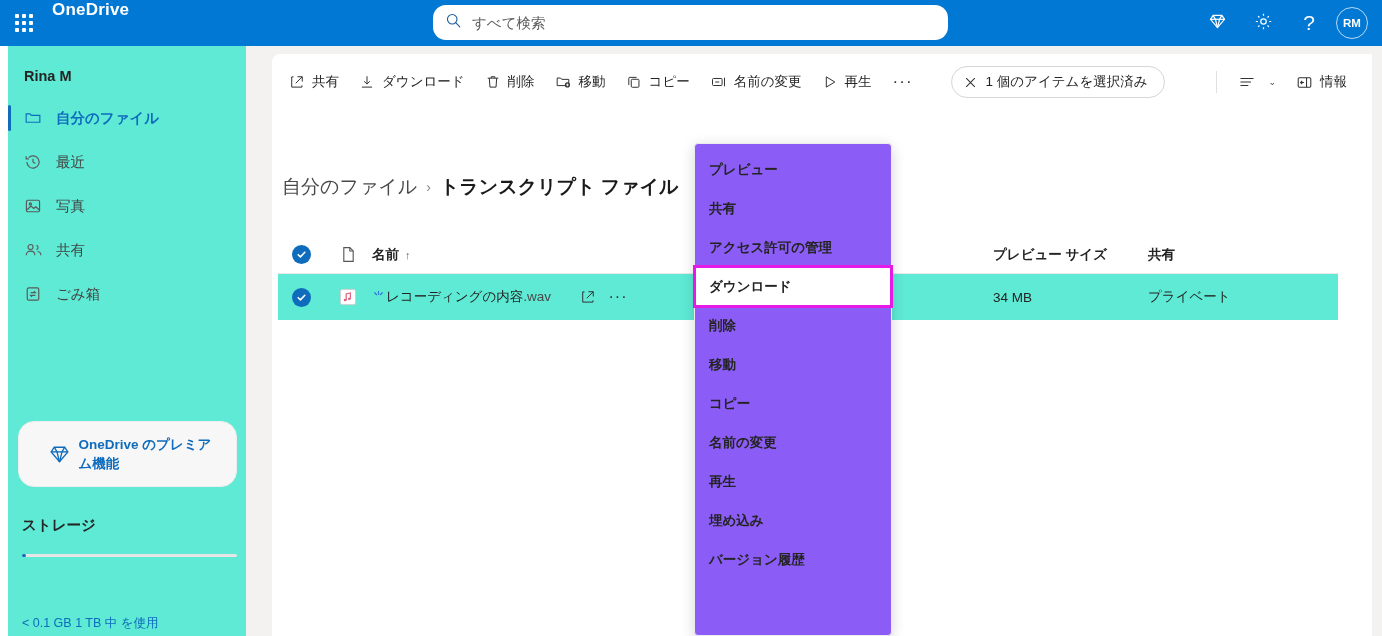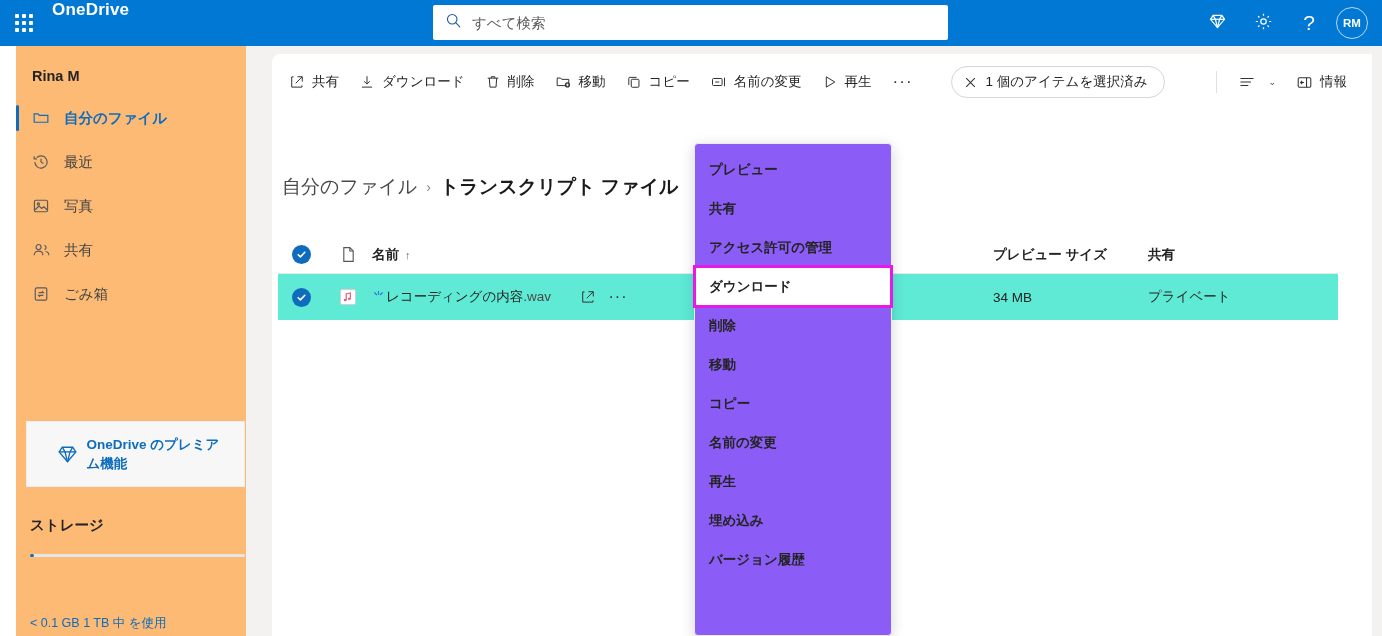--- a/index.html
+++ b/index.html
@@ -14,58 +14,58 @@
   .topbar {
     position: absolute; left: 0; top: 0; width: 1382px; height: 46px;
     background: #0078d4; display: flex; 
   }
   .waffle { width: 48px; height: 46px; display: flex; align-items: center; justify-content: center; cursor: pointer; }
   .waffle-grid { display: grid; grid-template-columns: repeat(3, 4px); grid-template-rows: repeat(3, 4px); gap: 3px; }
   .waffle-grid i { display: block; width: 4px; height: 4px; background: #fff; border-radius: 1px; }
   .brand { color: #fff; font-size: 17px; font-weight: bold; letter-spacing: .2px; margin-left: 4px; }
   .searchwrap {
     position: absolute; left: 433px; top: 5px; width: 515px; height: 35px;
-    background: #fff; border-radius: 2px; display: flex; align-items: center; padding: 0 12px;
+    background: #fff; border-radius: 13px; display: flex; align-items: center; padding: 0 12px;
   }
   .searchwrap svg { flex: 0 0 auto; }
   .searchinput {
     border: 0; outline: 0; flex: 1; margin-left: 10px; font-size: 14.5px;
     font-family: "Liberation Sans", sans-serif; color: #323130; background: transparent;
   }
   .searchinput::placeholder { color: #5a5a5a; }
   .topright { position: absolute; right: 6px; top: 0; height: 46px; display: flex; align-items: center; }
   .tr-btn { width: 46px; height: 46px; display: flex; align-items: center; justify-content: center; cursor: pointer; color: #fff; }
   .qmark { font-size: 21px; color: #fff; font-weight: 400; }
   .avatar {
     width: 32px; height: 32px; border-radius: 50%; border: 1px solid #b9d9f2;
     color: #fff; font-size: 11.5px; font-weight: bold; display: flex;
     align-items: center; justify-content: center; margin: 0 8px 0 4px; cursor: pointer;
   }
 
   
   .sidebar {
-    position: absolute; left: 16px; top: 46px; width: 246px; height: 590px;
-    background: #fdba74; border-right: 1px solid #e8e8e8;
+    position: absolute; left: 8px; top: 46px; width: 246px; height: 590px;
+    background: #5eead4; border-right: 1px solid #e8e8e8;
   }
   .owner { font-size: 14.5px; font-weight: bold; color: #242424; padding: 22px 0 10px 16px; }
   .navlist { margin-top: 2px; }
   .navitem {
     position: relative; height: 44px; display: flex; align-items: center;
     padding-left: 16px; cursor: pointer; color: #444; font-size: 14.5px;
   }
   .navitem .ico { width: 22px; display: flex; align-items: center; justify-content: flex-start; }
   .navitem .lbl { margin-left: 10px; }
   .navitem.active { color: #0f6cbd; font-weight: bold; }
   .navitem.active::before {
     content: ""; position: absolute; left: 0; top: 9px; width: 3px; height: 26px;
     background: #0f6cbd; border-radius: 2px;
   }
   .premium {
     position: absolute; left: 10px; top: 375px; width: 219px; height: 66px;
-    background: #f7f7f7; border: 1px solid #ededed; border-radius: 0;
+    background: #f7f7f7; border: 1px solid #ededed; border-radius: 16px;
     display: flex; align-items: center; cursor: pointer; padding-left: 21px;
   }
   .premium .pico { width: 46px; display: flex; justify-content: center; color: #0f6cbd; }
   .premium .ptxt { color: #0f6cbd; font-size: 13.5px; font-weight: bold; line-height: 19px; padding-right: 12px; }
   .storage-h { position: absolute; left: 14px; top: 470px; font-size: 14.5px; font-weight: bold; color: #242424; }
   .storage-bar { position: absolute; left: 14px; top: 508px; width: 215px; height: 3px; background: #e6e6e6; border-radius: 2px; }
   .storage-bar i { display: block; width: 4px; height: 3px; background: #0f6cbd; border-radius: 2px; }
   .storage-txt { position: absolute; left: 14px; top: 569px; font-size: 12.5px; color: #0f6cbd; }
 
   

